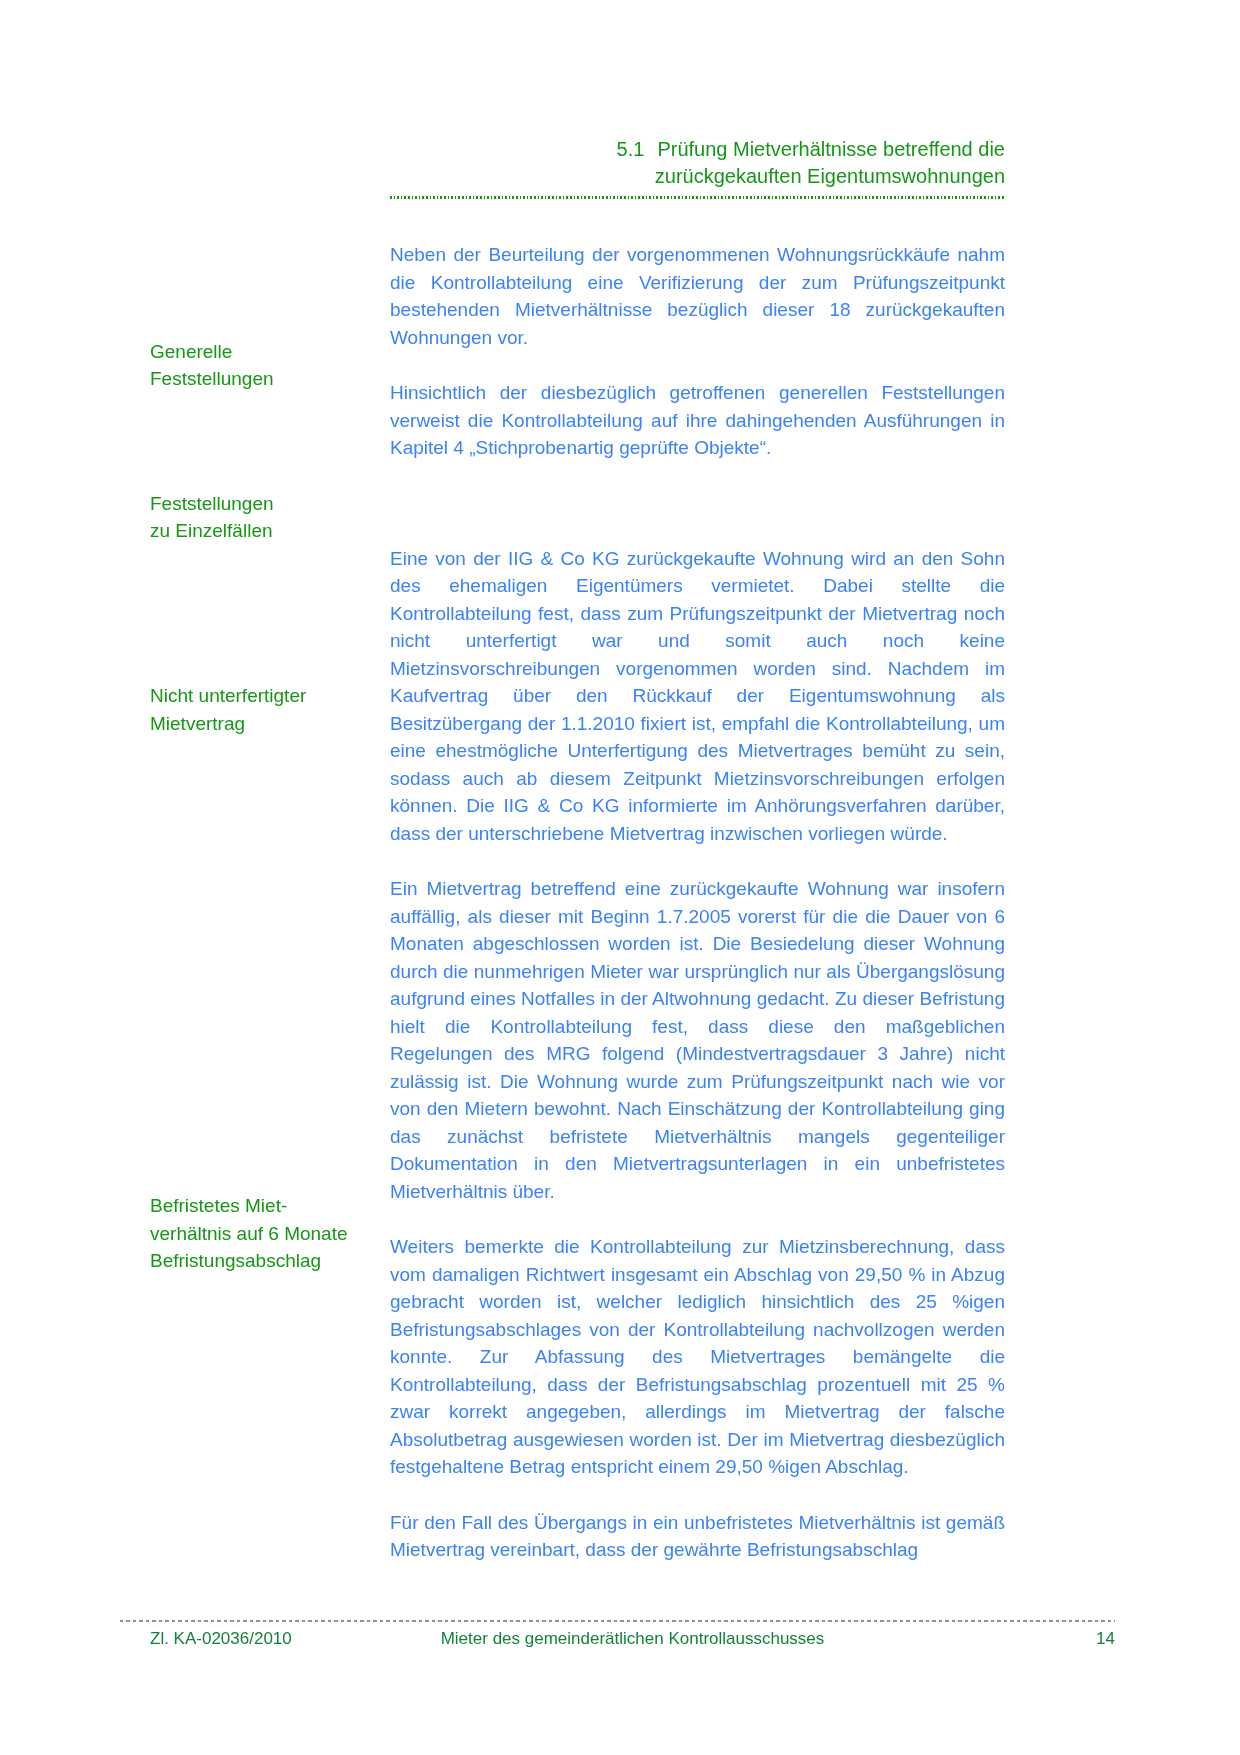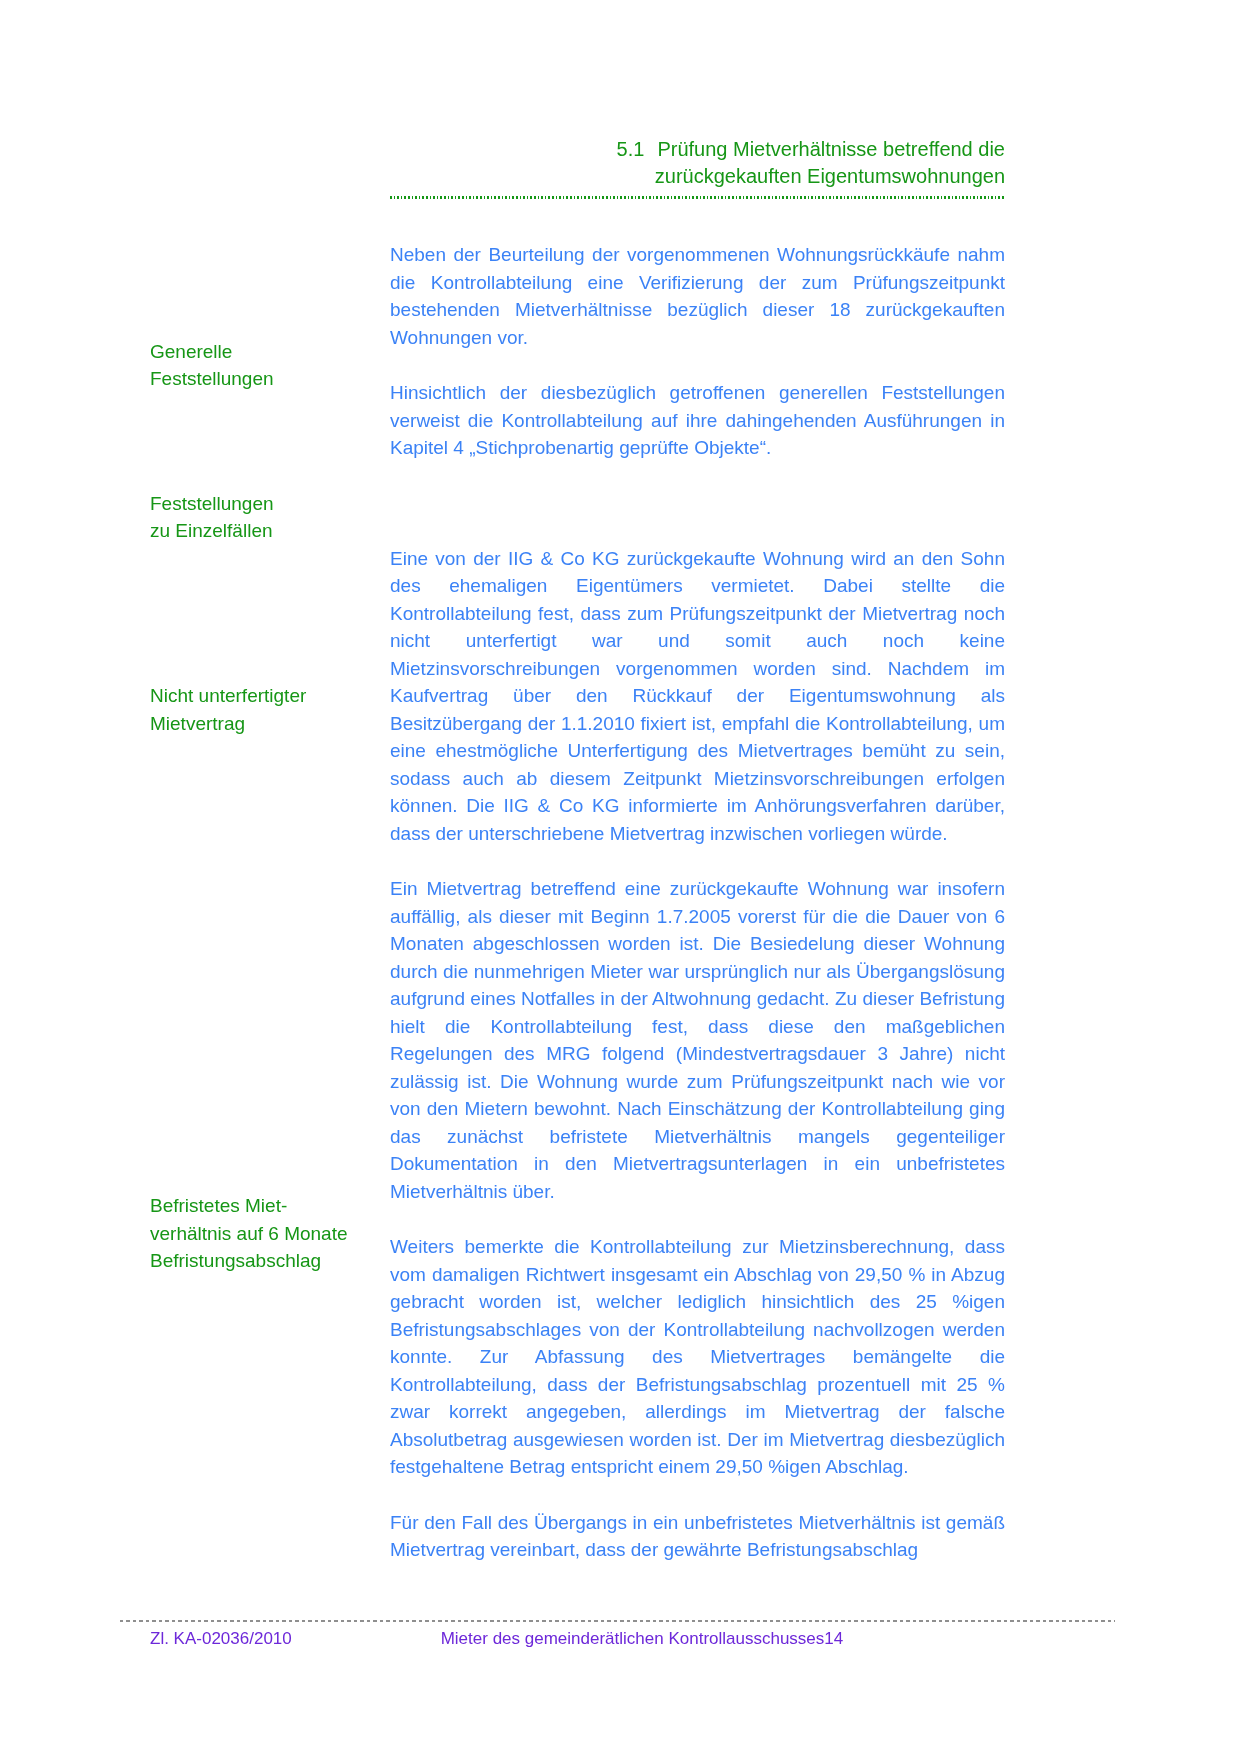--- a/index.html
+++ b/index.html
@@ -50,31 +50,31 @@
     line-height: 27.5px;
     text-align: justify;
     color: #3b82f6;
   }
   
   .footer {
     position: absolute;
     left: 120px; top: 1620px;
     width: 995px;
     font-size: 17px;
-    color: #6d28d9;
+    color: #15803d;
   }
   .rule-gray {
     height: 2px;
     background-image: repeating-linear-gradient(90deg, #8f8f8f 0 3.5px, transparent 3.5px 6.5px);
     margin-bottom: 7px;
   }
   .f-row { display: flex; align-items: baseline; }
   .f-left  { flex: 1; padding-left: 30px; white-space: nowrap; }
   .f-mid   { flex: 0 0 auto; white-space: nowrap; }
-  .f-right { flex: 1; text-align: left; white-space: nowrap; }
+  .f-right { flex: 1; text-align: right; white-space: nowrap; }
   :root { --green: #169616; }
 </style>
 </head>
 <body>
 
 <div class="page">
 
   <div class="content">
 
     <div class="heading">

